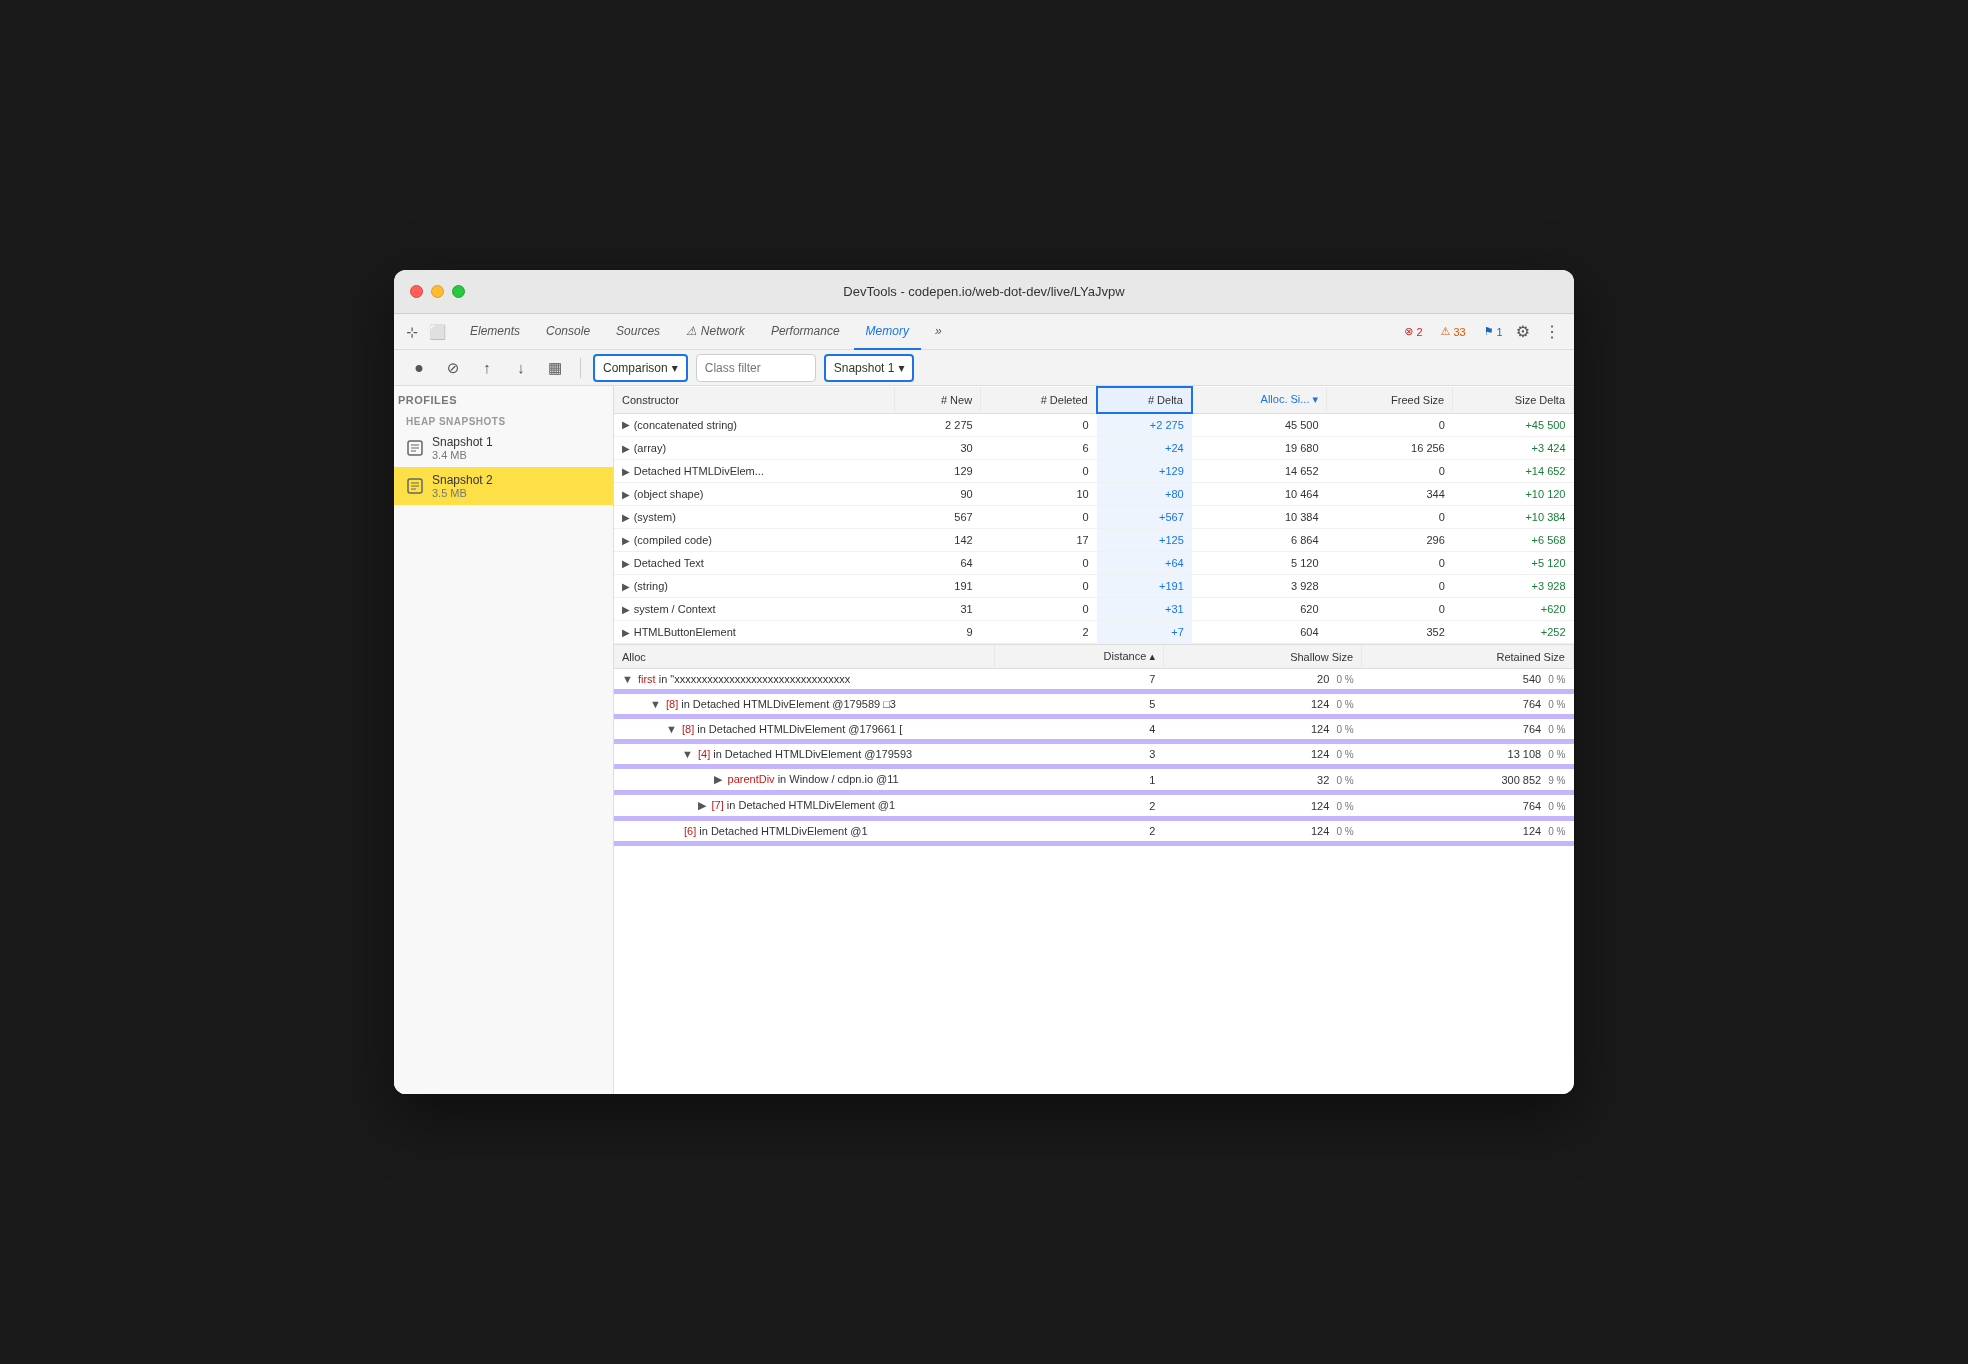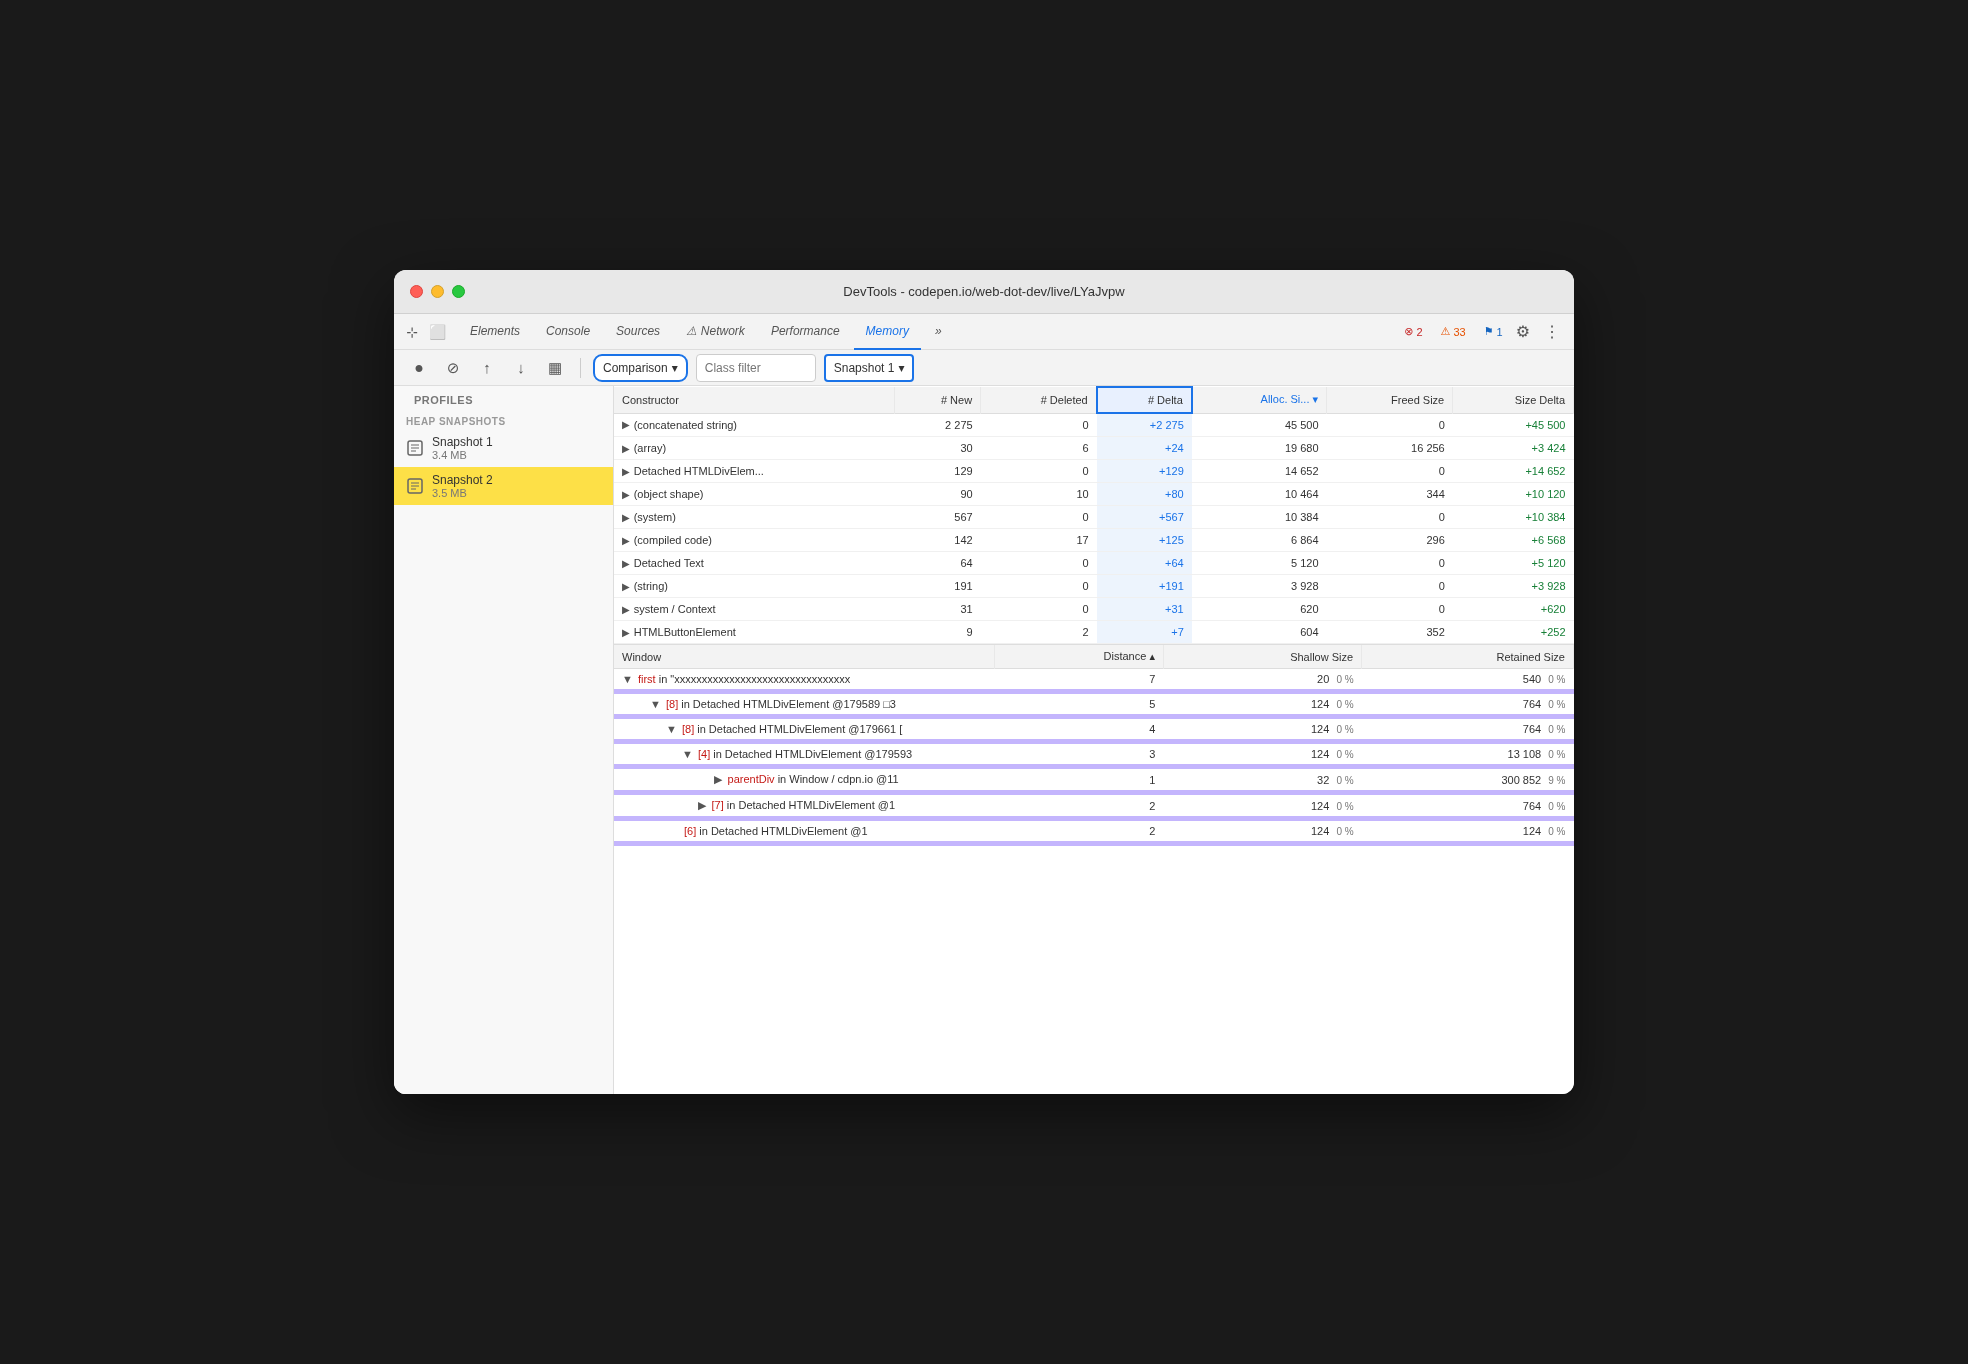--- a/index.html
+++ b/index.html
@@ -144,21 +144,21 @@
       border-radius: 3px;
     }
     .toolbar-divider {
       width: 1px;
       height: 20px;
       background: #ccc;
       margin: 0 4px;
     }
     .comparison-dropdown {
       border: 2px solid #1a73e8;
-      border-radius: 9px;
+      border-radius: 4px;
       padding: 10px 8px;
       background: white;
       font-size: 12px;
       color: #333;
       display: flex;
       align-items: center;
       gap: 4px;
       cursor: pointer;
       height: 28px;
     }
@@ -196,21 +196,21 @@
     .sidebar {
       width: 220px;
       background: #f8f8f8;
       border-right: 1px solid #ddd;
       display: flex;
       flex-direction: column;
       font-size: 12px;
       overflow-y: auto;
     }
     .sidebar-section-title {
-      padding: 8px 20px 4px;
+      padding: 8px 4px 4px;
       font-size: 11px;
       font-weight: 600;
       color: #777;
       text-transform: uppercase;
       letter-spacing: 0.5px;
     }
     .sidebar-subsection-title {
       padding: 6px 12px 2px;
       font-size: 10px;
       font-weight: 600;
@@ -616,21 +616,21 @@
   </tr>
               </tbody>
           </table>
         </div>
 
         <div class="retainers-section">
           <div style="overflow-y: auto; flex: 1;">
             <table class="retainers-table">
               <thead>
                 <tr>
-                  <th>Window</th>
+                  <th>Alloc</th>
                   <th>Distance ▴</th>
                   <th>Shallow Size</th>
                   <th>Retained Size</th>
                 </tr>
               </thead>
               <tbody id="retainers-body">
               <tr>
     <td class="" style="min-width: 380px;">
       <span class="ret-arrow">▼</span>
       <span class="ret-keyword">first</span>

